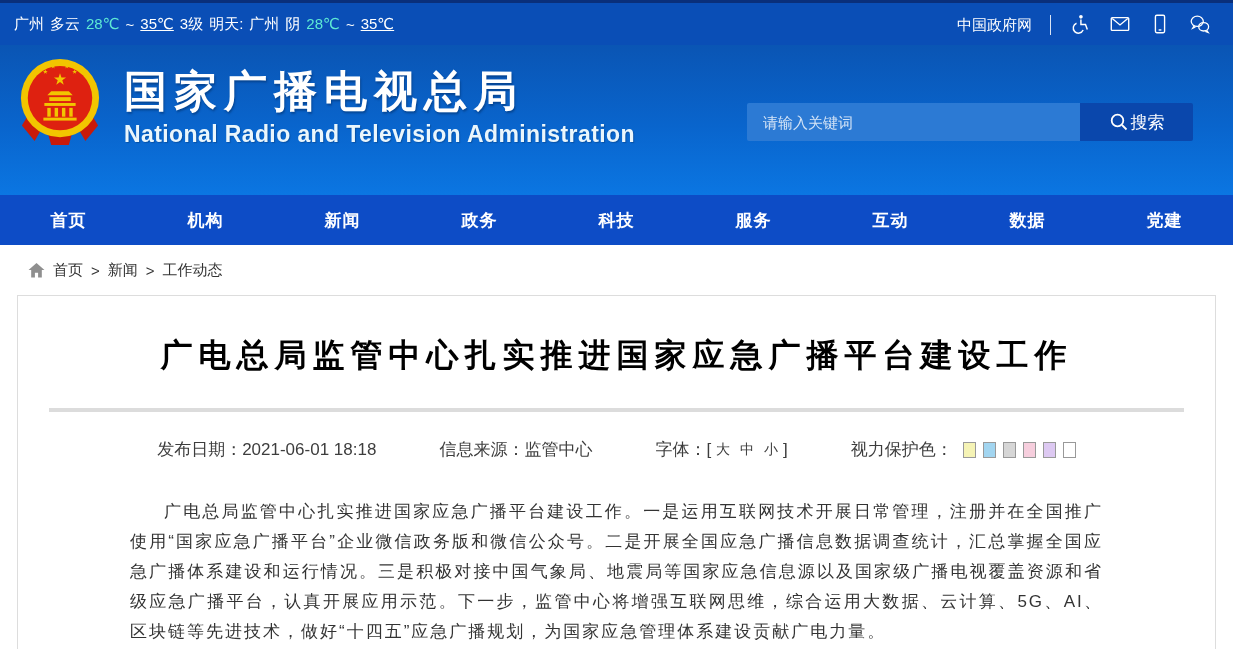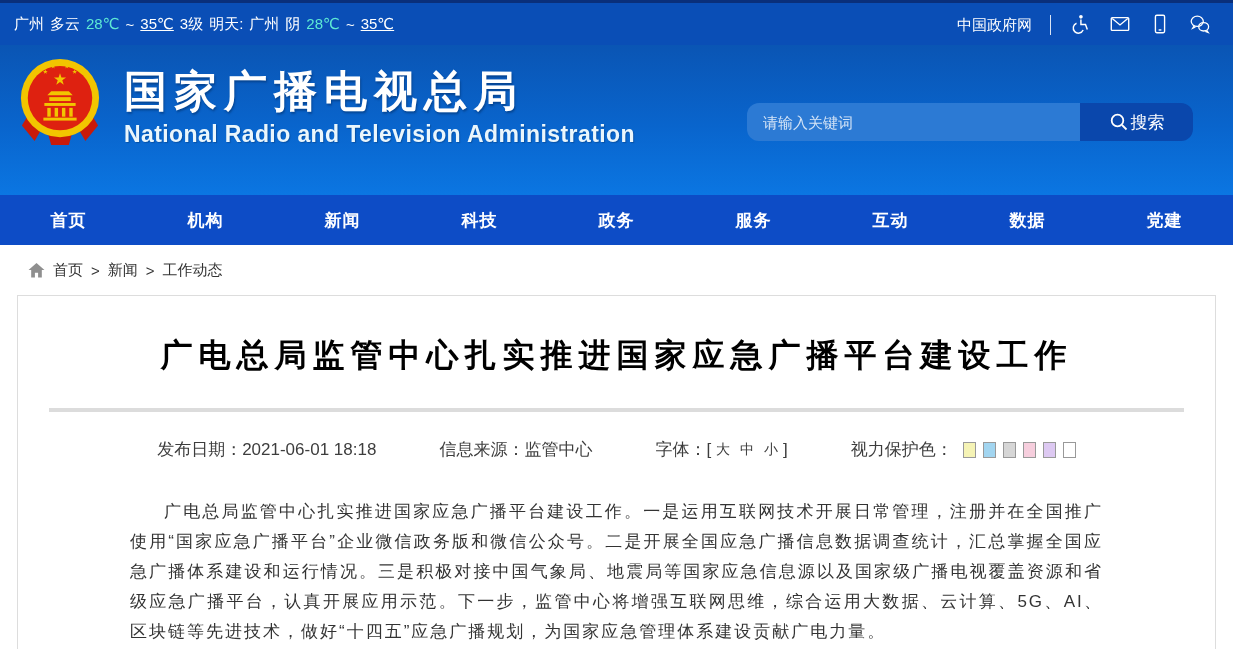--- a/index.html
+++ b/index.html
@@ -24,21 +24,21 @@
   .header { height:150px; position:relative;
     background:linear-gradient(180deg,#0a55b4 0%,#0965cd 55%,#0b76e2 100%); }
   .brand { position:absolute; left:18px; top:10px; display:flex; align-items:flex-start; }
   .emblem { width:84px; height:96px; }
   .brand-text { margin:8px 0 0 22px; }
   .site-cn { color:#fff; font-size:43px; font-weight:bold; letter-spacing:7px;
     text-shadow:1px 2px 2px rgba(0,40,90,.45); white-space:nowrap; }
   .site-en { color:#eaf6fc; font-size:23px; letter-spacing:.4px;
     text-shadow:1px 1px 1px rgba(0,40,90,.35);font-weight:bold; }
   .search-box { position:absolute; right:40px; top:58px; width:446px; height:38px;
-    display:flex; border-radius:12px; overflow:hidden; }
+    display:flex; border-radius:2px; overflow:hidden; }
   .search-input { flex:1; background:#2c7ad4; border:none; outline:none; color:#fff;
     font-size:15px; padding:0 16px; font-family:inherit; }
   .search-input::placeholder { color:rgba(255,255,255,.8); }
   .search-btn { width:113px; background:#0a47ac; border:none; color:#fff; font-size:17px;
     display:flex; align-items:center; justify-content:center; gap:2px; cursor:pointer;
     font-family:inherit; }
 
   
   .nav { height:50px; background:#0d4cc6; display:flex; }
   .nav-item { flex:1; display:flex; align-items:center; justify-content:center;
@@ -161,22 +161,22 @@
       </svg>
       <span>搜索</span>
     </button>
   </div>
 </div>
 
 <div class="nav">
   <div class="nav-item">首页</div>
   <div class="nav-item">机构</div>
   <div class="nav-item">新闻</div>
+  <div class="nav-item">政务</div>
   <div class="nav-item">科技</div>
-  <div class="nav-item">政务</div>
   <div class="nav-item">服务</div>
   <div class="nav-item">互动</div>
   <div class="nav-item">数据</div>
   <div class="nav-item">党建</div>
 </div>
 
 <div class="crumb-bar">
   <span class="home-icon">
     <svg width="17" height="17" viewBox="0 0 16 16" fill="#8f8f8f">
       <path d="M8 1 L15.5 7.5 L13 7.5 L13 14.5 L9.5 14.5 L9.5 10 L6.5 10 L6.5 14.5 L3 14.5 L3 7.5 L0.5 7.5 Z"></path>

